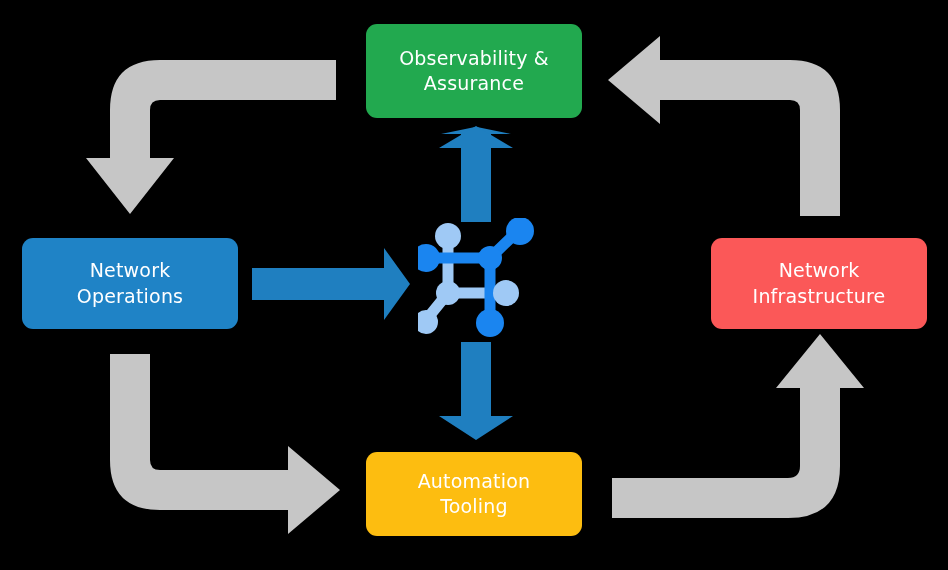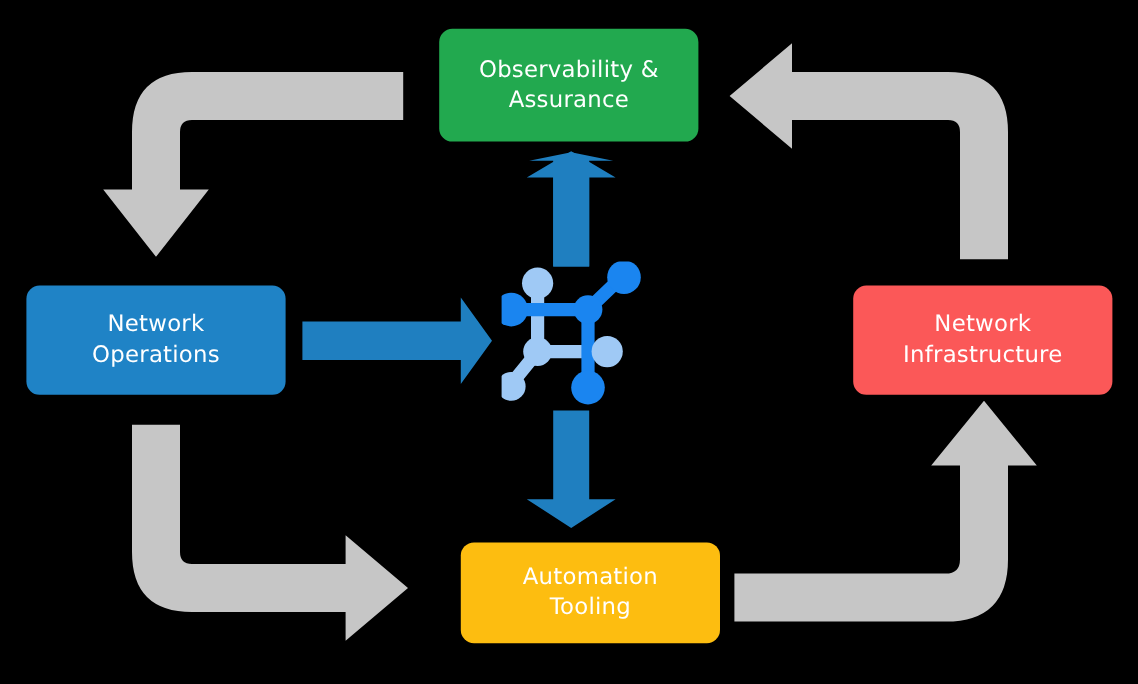--- a/index.html
+++ b/index.html
@@ -53,21 +53,21 @@
     background: #1f83c6;
   }
   #box-network-infrastructure {
     left: 711px;
     top: 238px;
     width: 216px;
     height: 91px;
     background: #fb5858;
   }
   #box-automation {
-    left: 384px;
+    left: 366px;
     top: 452px;
     width: 216px;
     height: 84px;
     background: #fdbd10;
   }
   #svg-layer {
     position: absolute;
     left: 0;
     top: 0;
     width: 948px;

